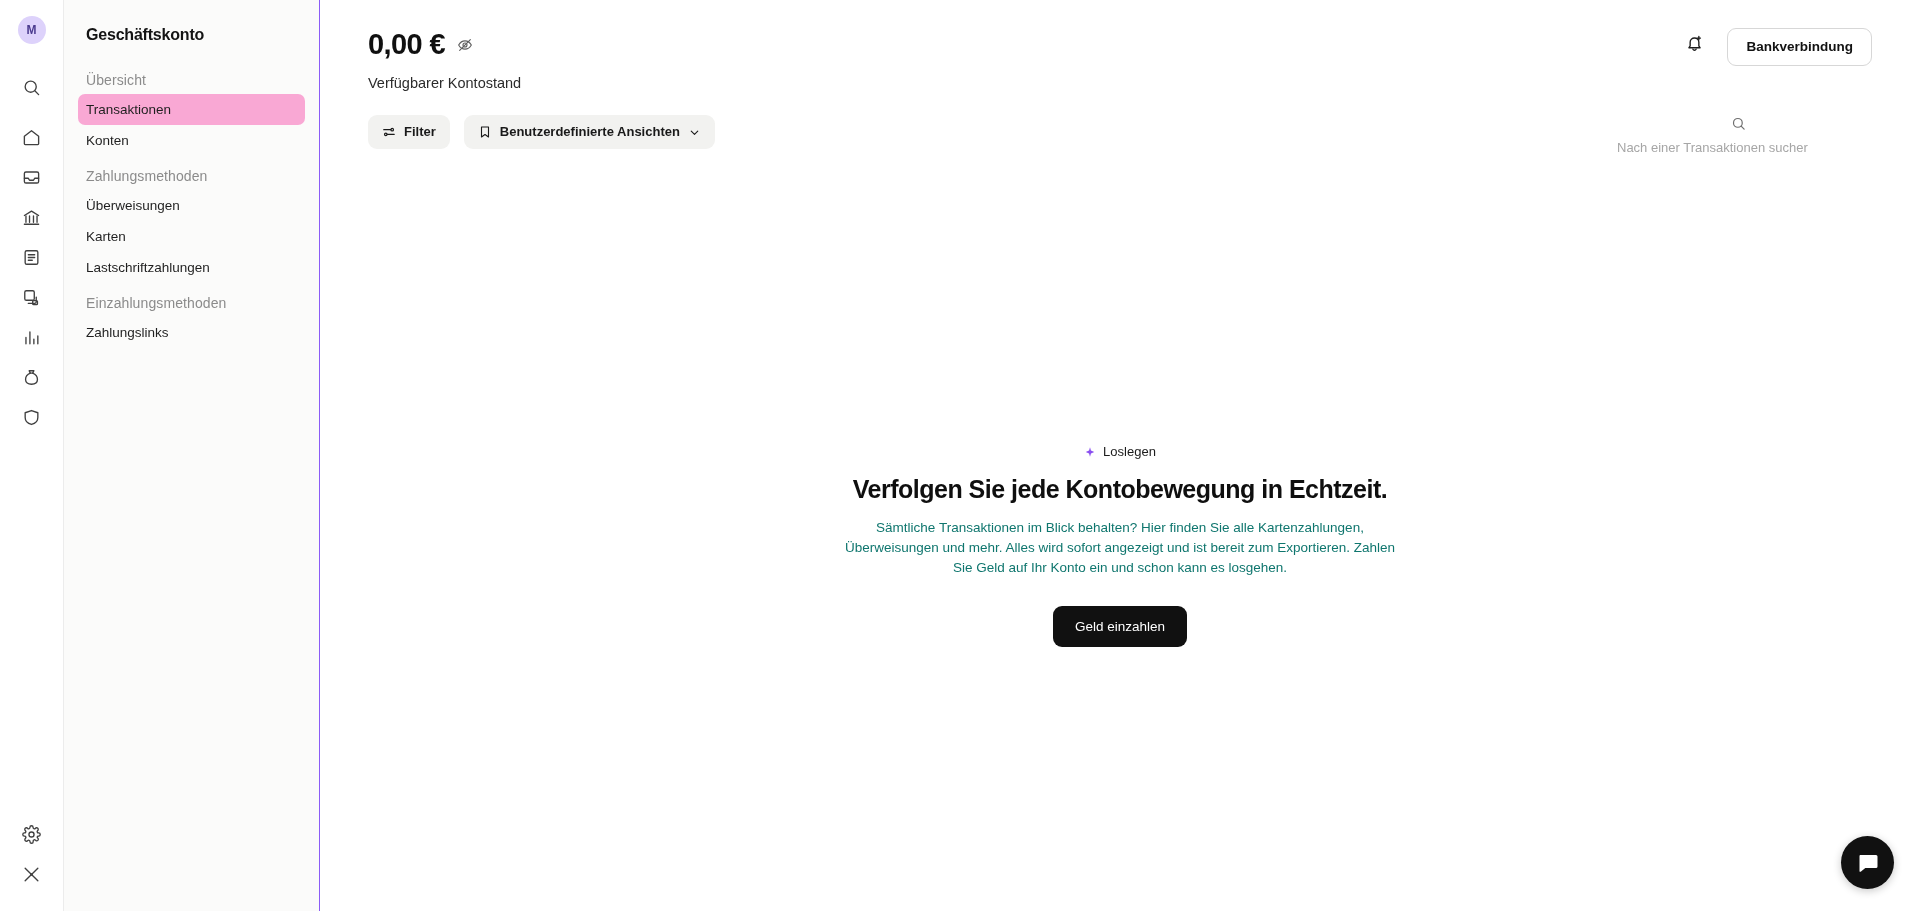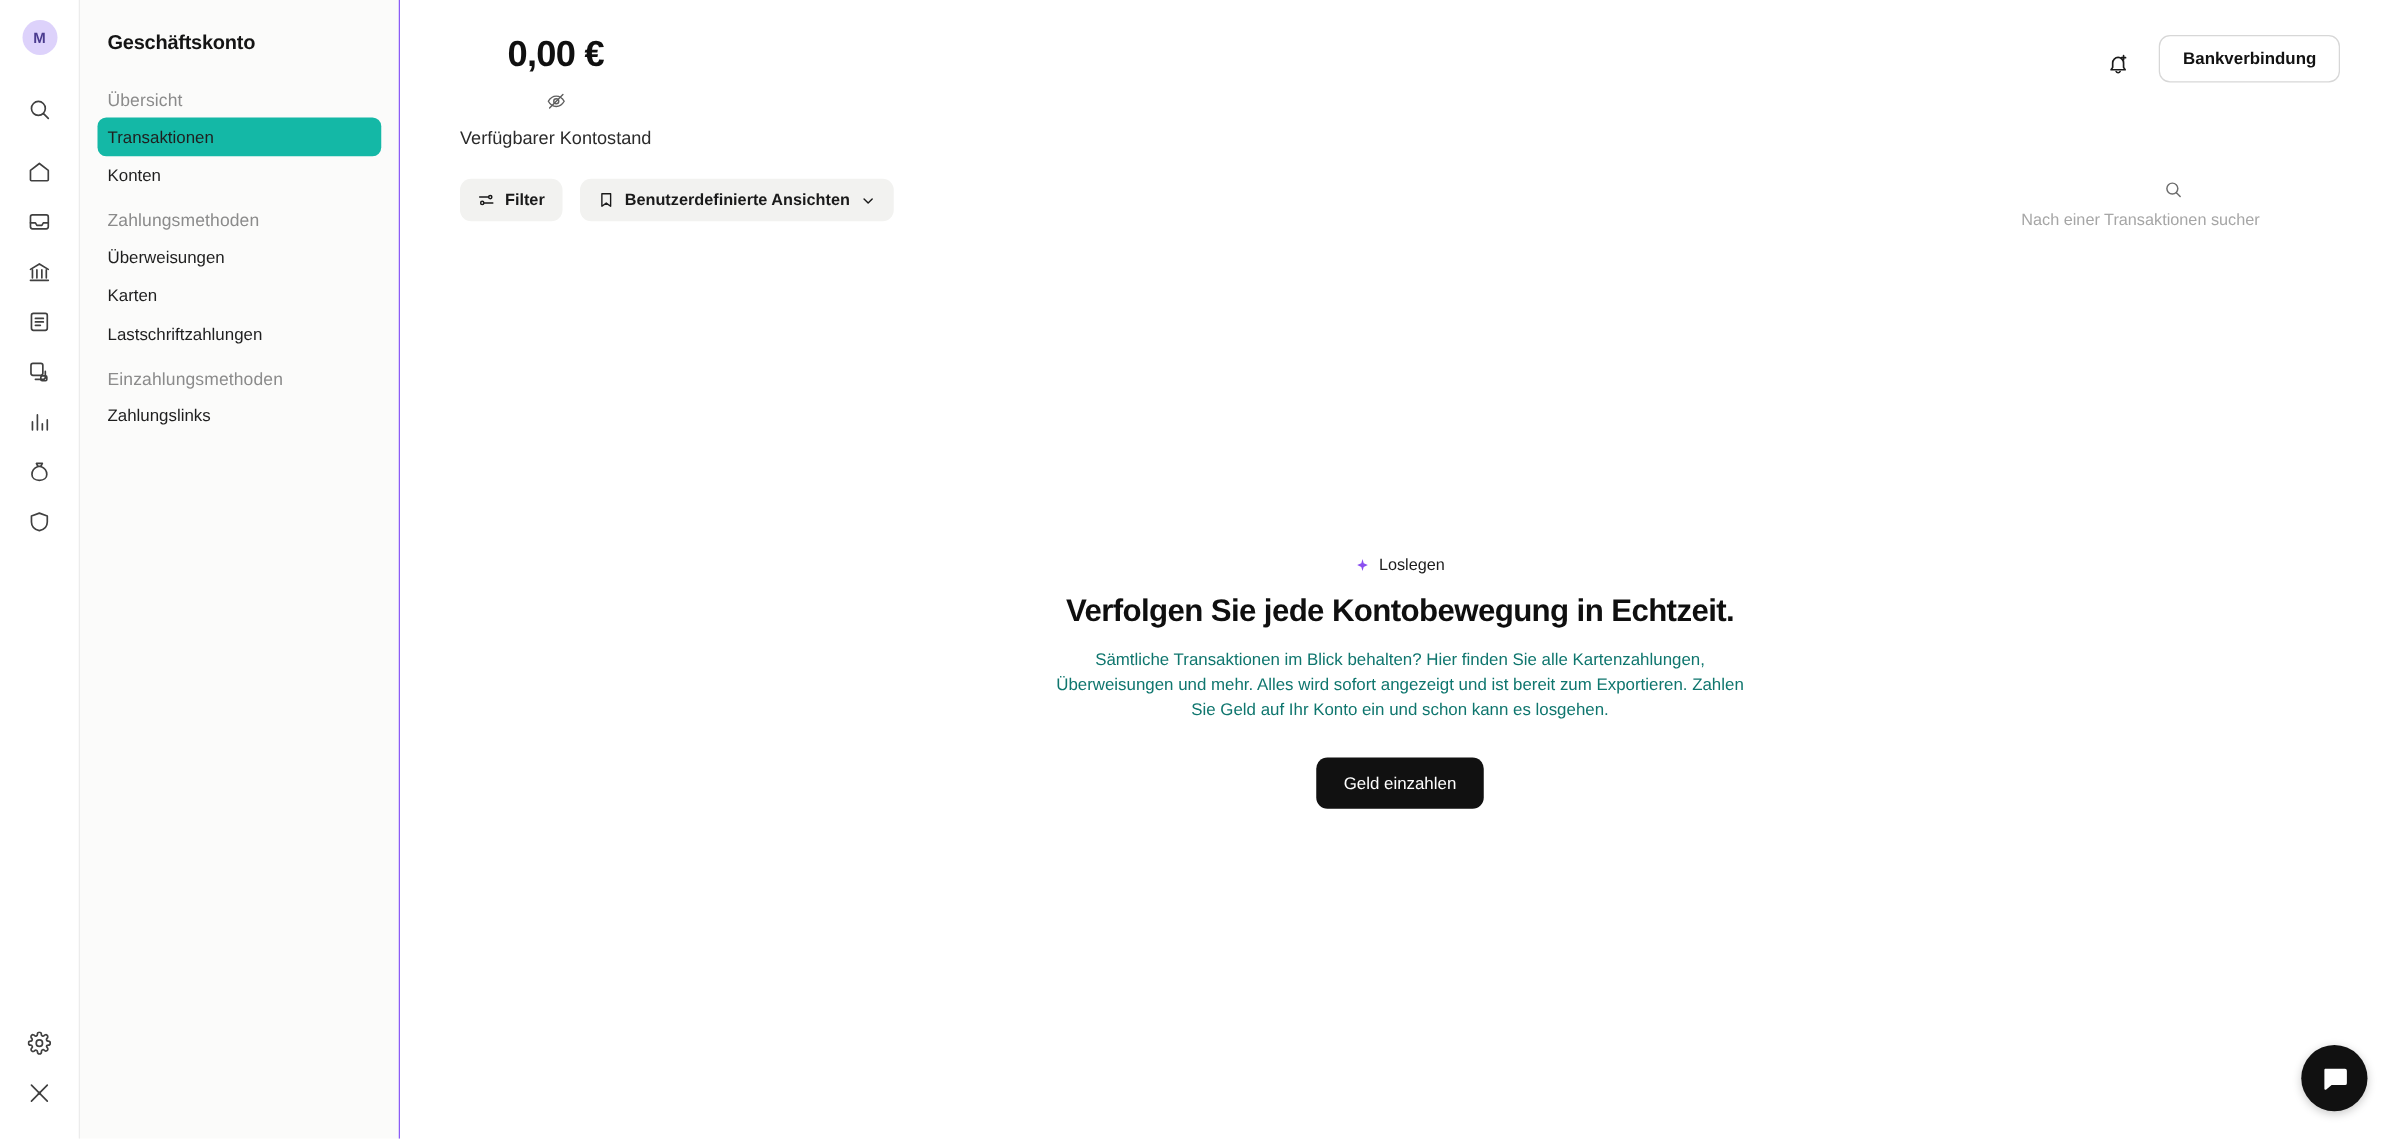--- a/index.html
+++ b/index.html
@@ -56,38 +56,38 @@
   .nav-group-label {
     font-size: 14px; color: #8b8b8b;
     padding: 12px 8px 6px 8px;
     letter-spacing: 0.1px;
   }
   .nav-item {
     font-size: 13.5px; color: #1f1f1f;
     padding: 7px 8px; border-radius: 7px;
     cursor: pointer; line-height: 17px;
   }
-  .nav-item.active { background: #14b8a6; font-weight: 400; }
+  .nav-item.active { background: #f9a8d4; font-weight: 400; }
 
   
   .main { flex: 1 1 auto; position: relative; height: 911px; overflow: hidden; }
 
   .topbar {
     display: flex; align-items: flex-start; justify-content: space-between;
     padding: 22px 48px 0 48px;
   }
   .balance-block { padding-top: 6px; }
-  .balance-row { display: flex; align-items: center; gap: 12px; flex-direction: column; }
+  .balance-row { display: flex; align-items: center; gap: 12px; }
   .balance-amount {
     font-size: 29px; font-weight: 700; letter-spacing: -0.6px; color: #101010;
   }
   .eye-icon { color: #5f5f5f; cursor: pointer; display: flex; }
   .balance-label { font-size: 14.5px; color: #2b2b2b; margin-top: 14px; }
 
-  .top-actions { display: flex; align-items: flex-end; gap: 18px; padding-top: 6px; }
+  .top-actions { display: flex; align-items: flex-start; gap: 18px; padding-top: 6px; }
   .bell-btn {
     width: 30px; height: 30px; display: flex; align-items: center; justify-content: center;
     cursor: pointer; color: #1b1b1b; border-radius: 7px;
   }
   .btn-outline {
     border: 1px solid #d7d7d7; background: #fff; border-radius: 9px;
     font-size: 13.5px; font-weight: 600; color: #121212;
     padding: 11px 18px; cursor: pointer; line-height: 14px;
     font-family: "Liberation Sans", sans-serif;
   }

